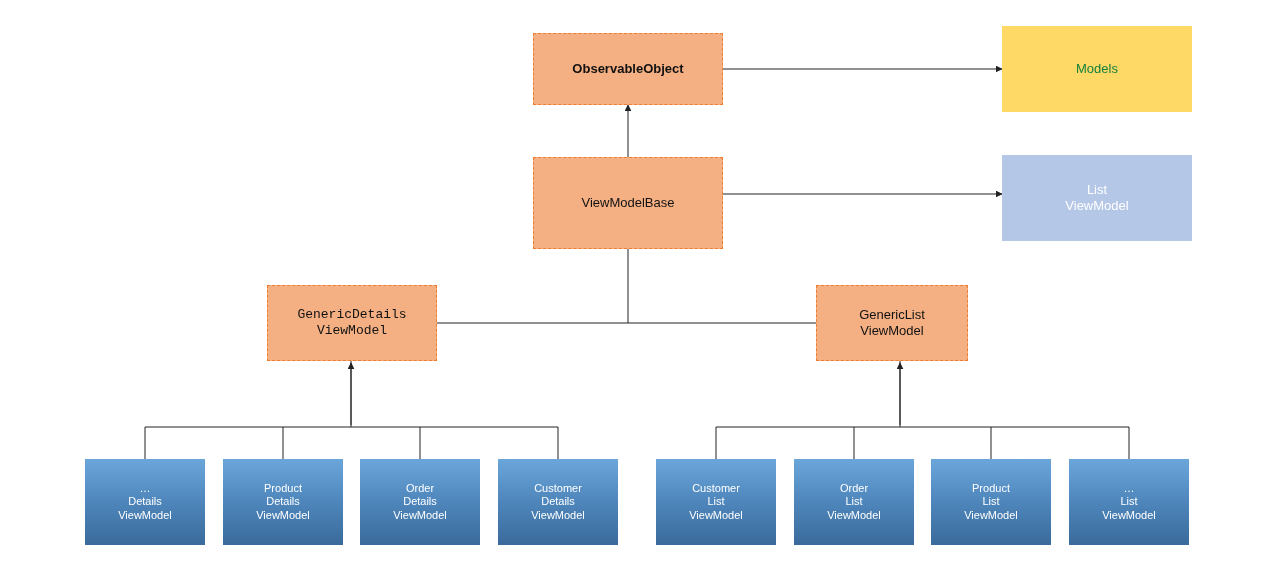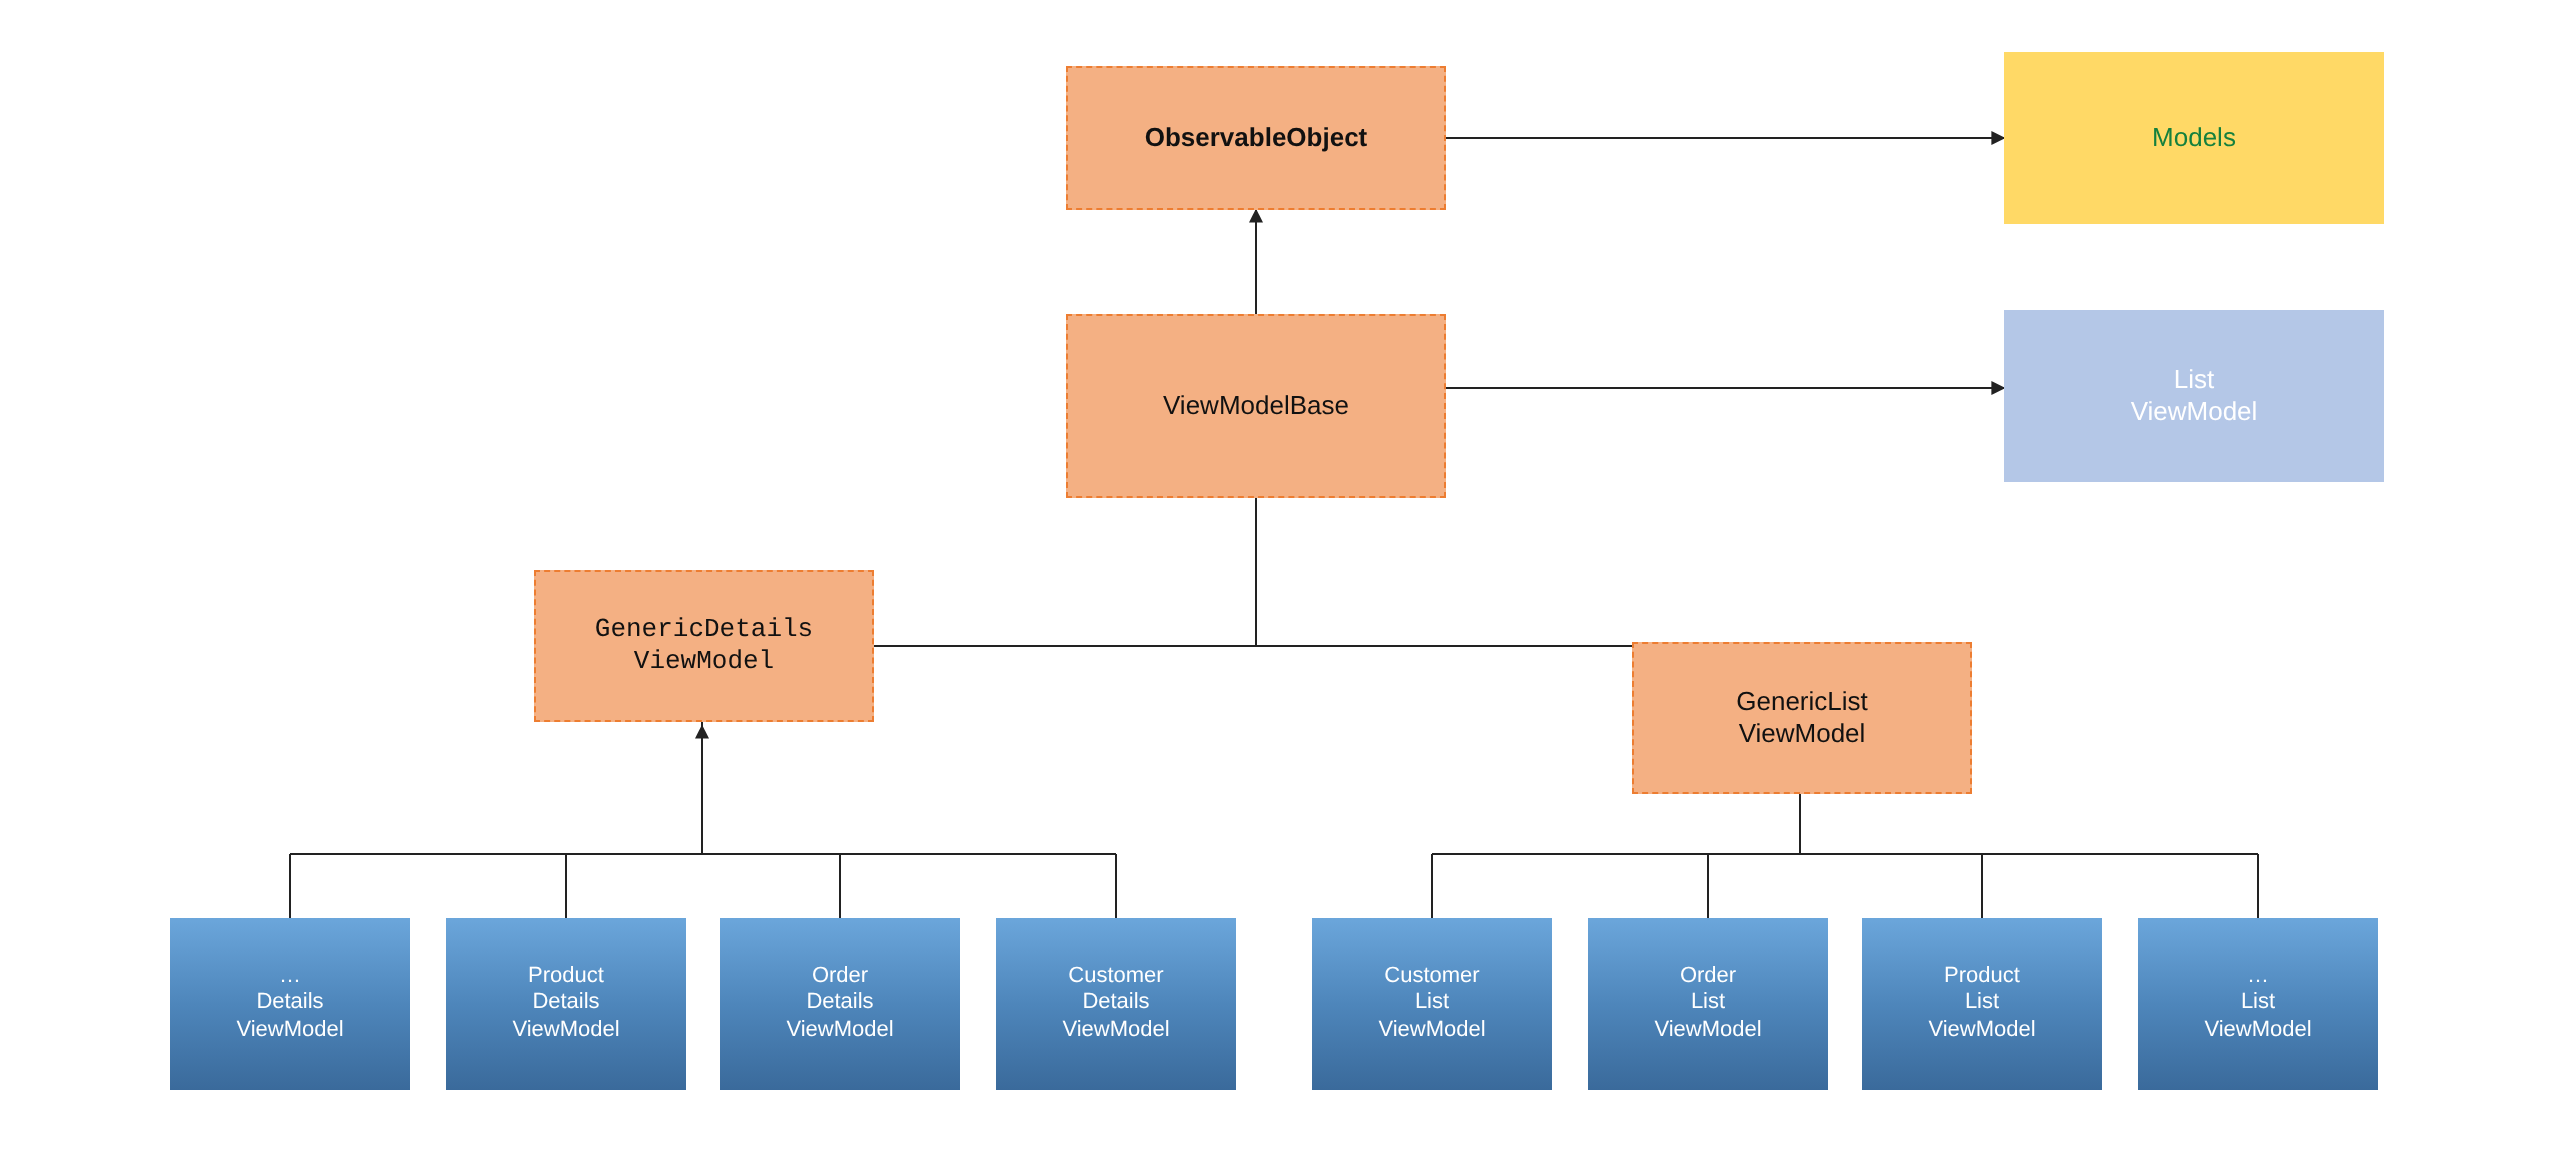--- a/index.html
+++ b/index.html
@@ -105,21 +105,21 @@
 <div class="box lav" style="left:1002px; top:155px; width:190px; height:86px;">
   <span>List</span>
   <span>ViewModel</span>
 </div>
 
 <div class="box orange" style="left:267px; top:285px; width:170px; height:76px;font-family:Liberation Mono, monospace;">
   <span>GenericDetails</span>
   <span>ViewModel</span>
 </div>
 
-<div class="box orange" style="left:816px; top:285px; width:170px; height:76px;margin-top:36px;">
+<div class="box orange" style="left:816px; top:285px; width:152px; height:76px;">
   <span>GenericList</span>
   <span>ViewModel</span>
 </div>
 
 <div class="box blue" style="left:85px; top:459px; width:120px; height:86px;">
   <span>…</span>
   <span>Details</span>
   <span>ViewModel</span>
 </div>
 <div class="box blue" style="left:223px; top:459px; width:120px; height:86px;">

